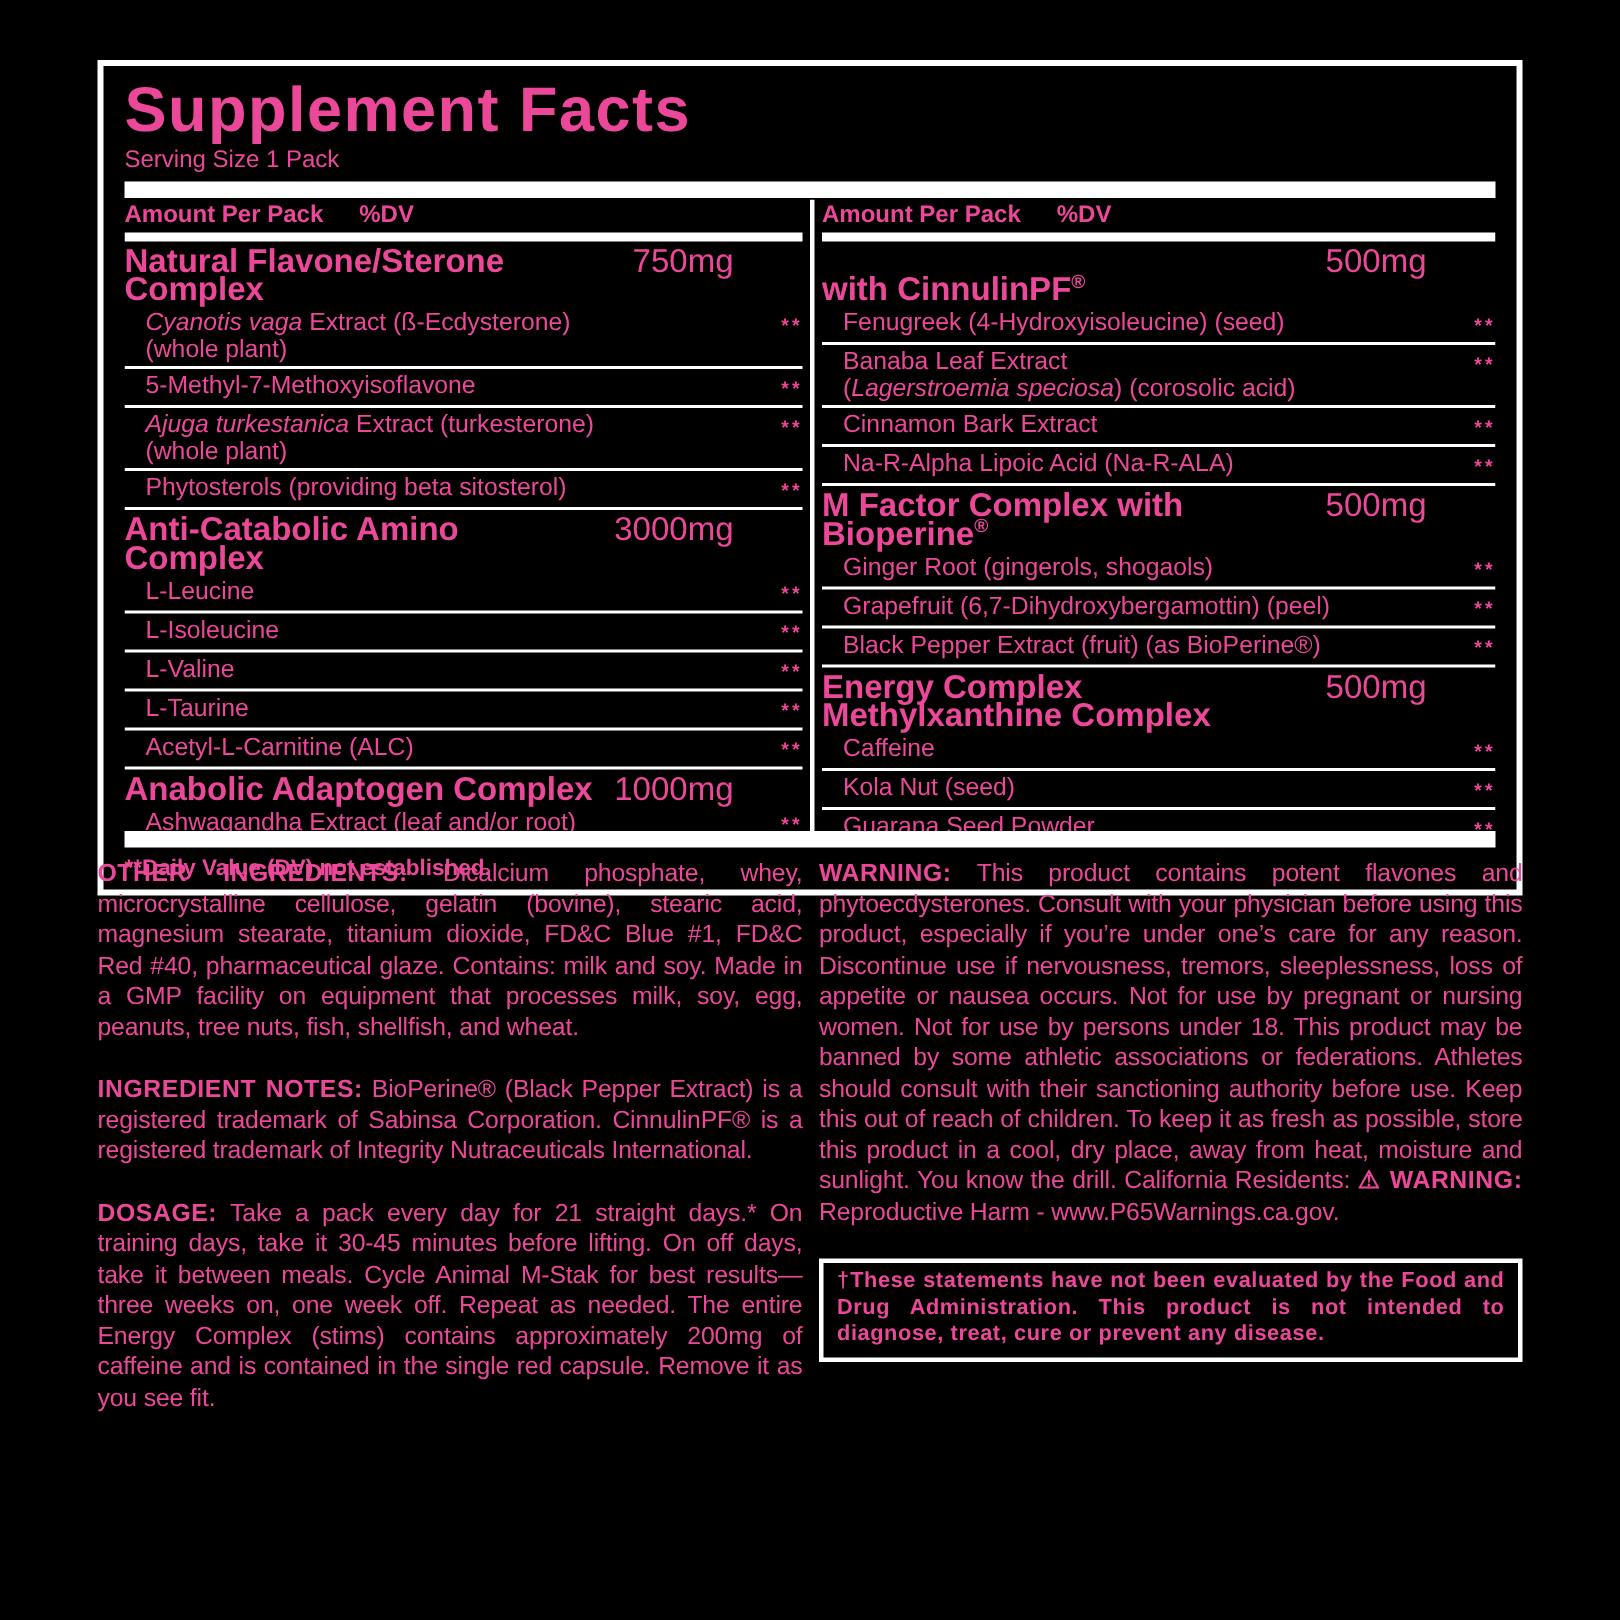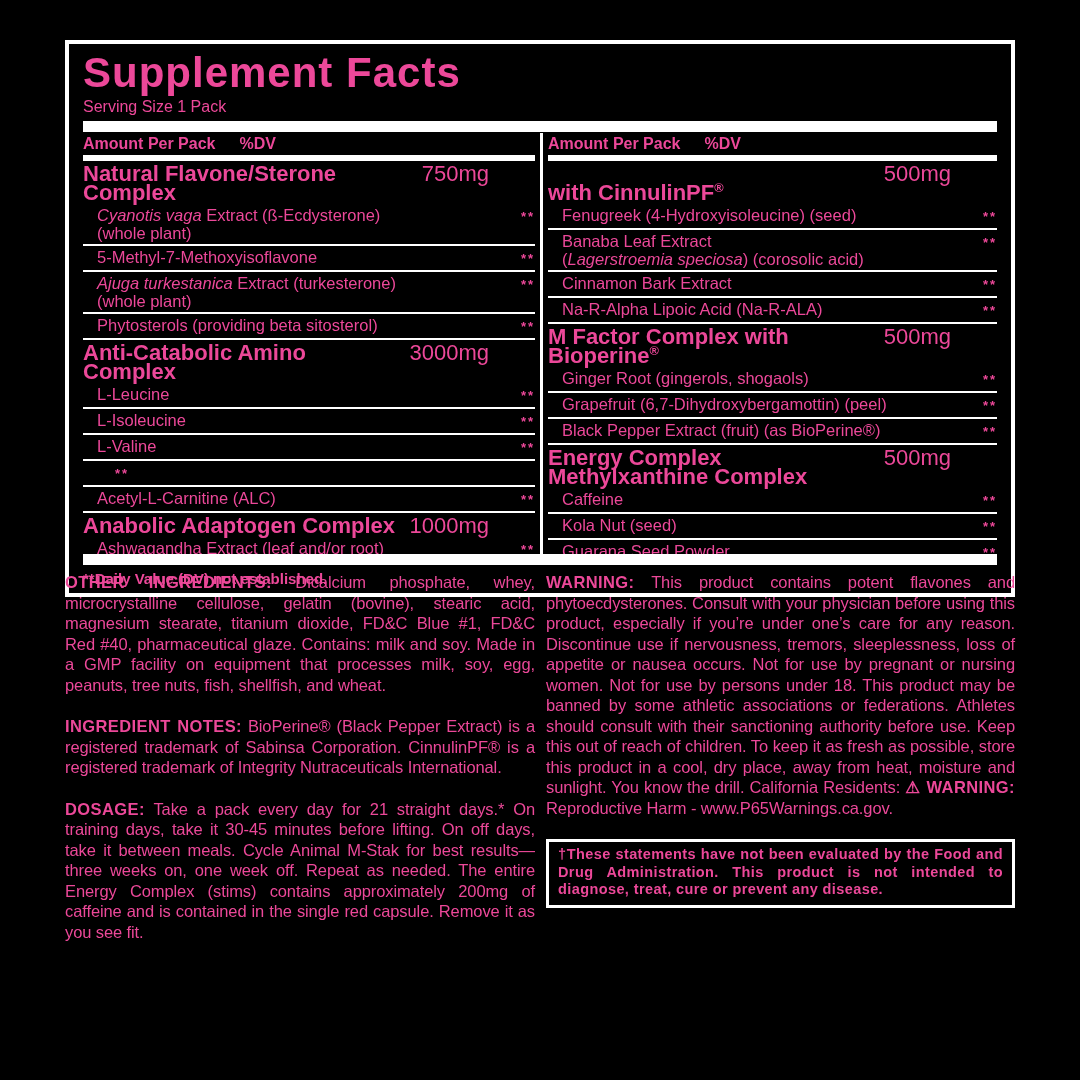--- a/index.html
+++ b/index.html
@@ -95,20 +95,21 @@
             </div>
             <div class="item-row">
               <div class="item-name"><span>L-Isoleucine</span></div>
               <div class="row-dv dv-mark">**</div>
             </div>
             <div class="item-row">
               <div class="item-name"><span>L-Valine</span></div>
               <div class="row-dv dv-mark">**</div>
             </div>
             <div class="item-row">
+              <div class="item-name"><span>L-Taurine</span></div>
               <div class="row-dv dv-mark">**</div>
             </div>
             <div class="item-row">
               <div class="item-name"><span>Acetyl-L-Carnitine (ALC)</span></div>
               <div class="row-dv dv-mark">**</div>
             </div>
             <div class="sec-head">
               <div class="sec-name"><span>Anabolic Adaptogen Complex</span></div>
               <div class="sec-amt">1000mg</div>
               <div class="row-dv"></div>

